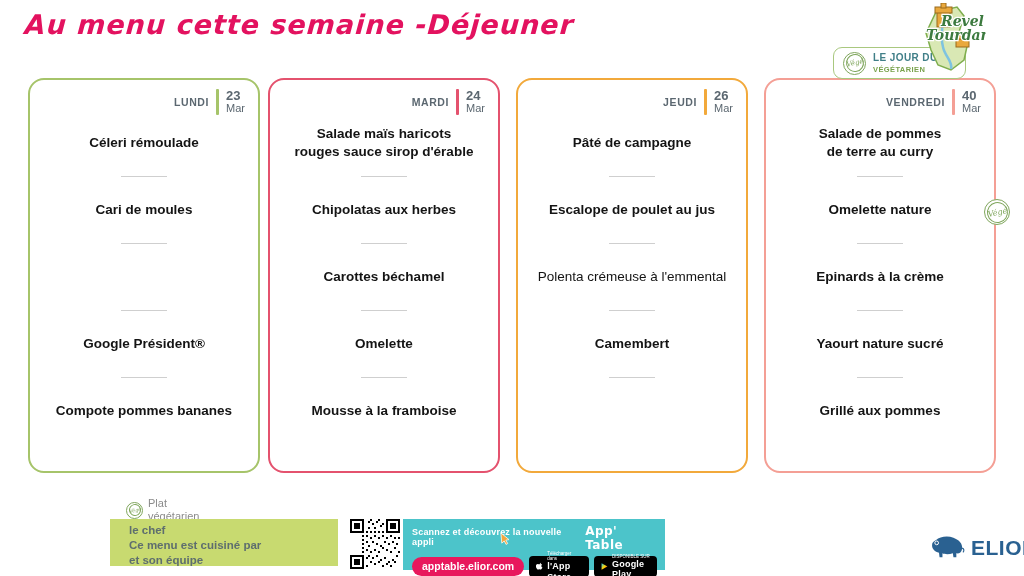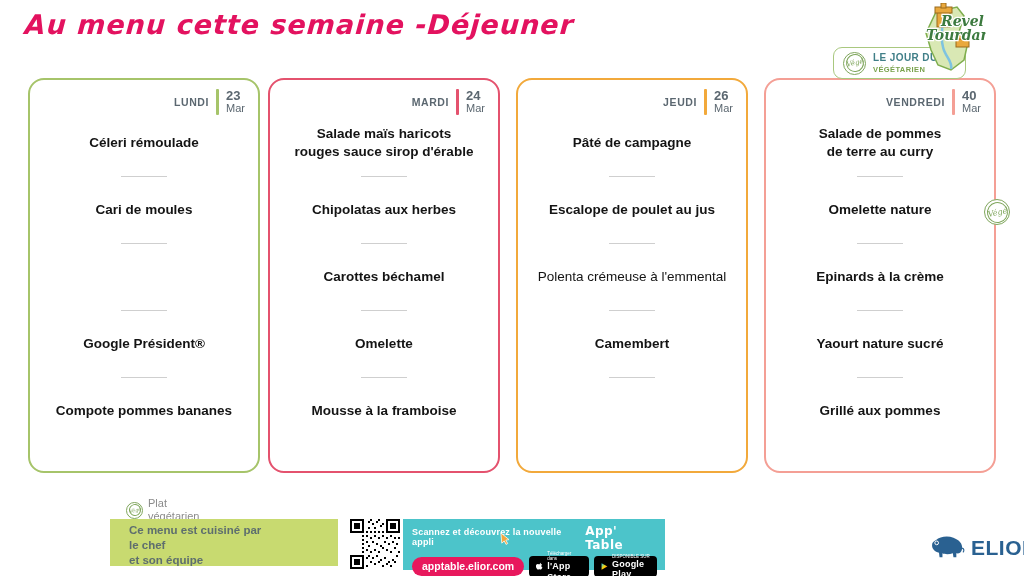--- a/index.html
+++ b/index.html
@@ -285,22 +285,22 @@
   <span class="vege-stamp stamp-sm">
     <span class="vege-stamp-inner">Végé</span>
   </span>
   <span class="legend-text">
     <div>Plat</div>
     <div>végétarien</div>
   </span>
 </div>
 
 <div class="chef-box">
+  <div>le chef</div>
   <div>Ce menu est cuisiné par</div>
-  <div>le chef</div>
   <div>et son équipe</div>
 </div>
 
 <div class="qr-code">
   <svg width="50" height="50" viewBox="0 0 25 25" shape-rendering="crispEdges">
     <rect width="25" height="25" fill="#fff"></rect>
     <path fill="#000" d="M0 0h7v7H0z M18 0h7v7h-7z M0 18h7v7H0z"></path>
     <path fill="#fff" d="M1 1h5v5H1z M19 1h5v5h-5z M1 19h5v5H1z"></path>
     <path fill="#000" d="M2 2h3v3H2z M20 2h3v3h-3z M2 20h3v3H2z"></path>
     <path fill="#000" d="M8 6h1v1H8z M10 6h1v1h-1z M12 6h1v1h-1z M14 6h1v1h-1z M16 6h1v1h-1z

